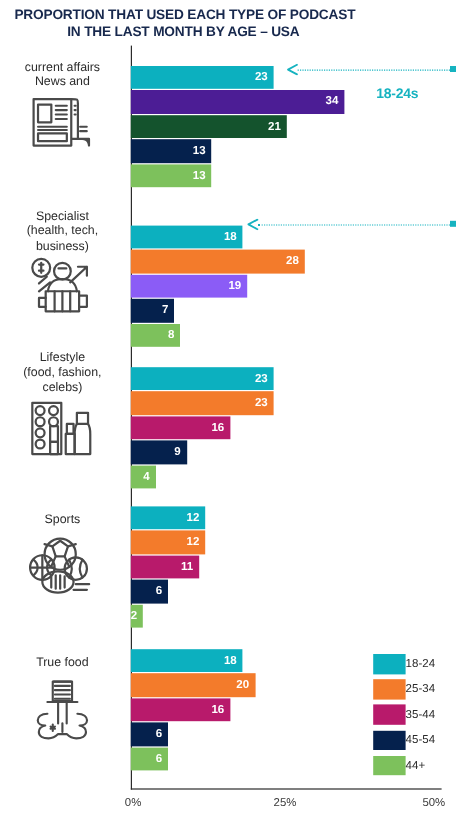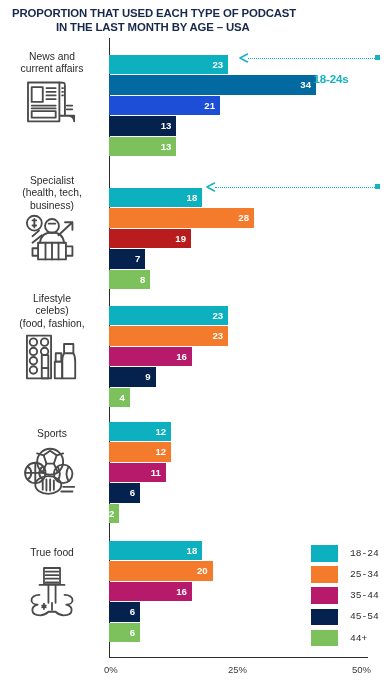--- a/index.html
+++ b/index.html
@@ -76,21 +76,21 @@
   .anno-box{
     position:absolute;width:96px;text-align:center;color:#16b3c0;
   }
   .anno-head{font-size:11.6px;font-weight:bold;letter-spacing:-0.2px;margin-bottom:2px;}
   .anno-body{font-size:9.8px;line-height:11.6px;}
 
   
   .legend{position:absolute;left:311px;top:545px;}
   .legend-row{display:flex;align-items:center;height:16.6px;margin-bottom:4.6px;}
   .legend-swatch{width:27px;height:16.6px;flex:0 0 auto;}
-  .legend-text{margin-left:12px;font-size:9.6px;color:#2b2b2b;white-space:nowrap;font-family:Liberation Mono, monospace;}
+  .legend-text{margin-left:0;font-size:9.6px;color:#2b2b2b;white-space:nowrap;}
 
   svg{display:block;}
 </style>
 </head>
 <body>
 
 <div class="chart-root">
 
   <div class="title">
     <span>PROPORTION THAT USED EACH TYPE OF PODCAST</span><br>
@@ -99,22 +99,22 @@
 
   <div class="axis-vline"></div>
   <div class="axis-hline"></div>
   <div class="tick-label tick-0">0%</div>
   <div class="tick-label tick-25">25%</div>
   <div class="tick-label tick-50">50%</div>
 
   <div id="groups-host">
       <div class="group" style="top: 55px;">
         <div class="cat-label" style="top: -4px;">
+          <div>current affairs</div>
           <div>News and</div>
-          <div>current affairs</div>
         </div>
         <div class="cat-icon" style="top: 22px;">
           <svg viewBox="0 0 60 52" width="56" height="48">
     <g fill="none" stroke="#4a4a4a" stroke-width="2" stroke-linejoin="round">
       <path d="M4 6 h34 v42 h-34 z"></path>
       <path d="M38 6 c6 0 6 0 6 4 v32 h10 v6 c0 0 0 -6 -6 -6 h-10"></path>
       <rect x="8" y="11" width="12" height="16"></rect>
       <rect x="8" y="37" width="26" height="7"></rect>
     </g>
     <g stroke="#4a4a4a" stroke-width="1.9" stroke-linecap="round">
@@ -124,26 +124,26 @@
     </g>
   </svg>
         </div>
         <div class="bars">
           <div class="bar-row">
             <div class="bar" style="width: 119.14px; background: rgb(12, 176, 191);">
               <span class="bar-val">23</span>
             </div>
           </div>
           <div class="bar-row">
-            <div class="bar" style="width: 207px; background: #0369a1;">
+            <div class="bar" style="width: 178px; background: #4c1d95;">
               <span class="bar-val">34</span>
             </div>
           </div>
           <div class="bar-row">
-            <div class="bar" style="width: 111px; background: #1d4ed8;">
+            <div class="bar" style="width: 130px; background: #14532d;">
               <span class="bar-val">21</span>
             </div>
           </div>
           <div class="bar-row">
             <div class="bar" style="width: 67.34px; background: rgb(5, 33, 77);">
               <span class="bar-val">13</span>
             </div>
           </div>
           <div class="bar-row">
             <div class="bar" style="width: 67.34px; background: rgb(125, 193, 92);">
@@ -180,41 +180,41 @@
             <div class="bar" style="width: 93.24px; background: rgb(12, 176, 191);">
               <span class="bar-val">18</span>
             </div>
           </div>
           <div class="bar-row">
             <div class="bar" style="width: 145.04px; background: rgb(243, 123, 43);">
               <span class="bar-val">28</span>
             </div>
           </div>
           <div class="bar-row">
-            <div class="bar" style="width: 82px; background: #b91c1c;">
+            <div class="bar" style="width: 97px; background: #8b5cf6;">
               <span class="bar-val">19</span>
             </div>
           </div>
           <div class="bar-row">
             <div class="bar" style="width: 36.26px; background: rgb(5, 33, 77);">
               <span class="bar-val">7</span>
             </div>
           </div>
           <div class="bar-row">
             <div class="bar" style="width: 41.44px; background: rgb(125, 193, 92);">
               <span class="bar-val">8</span>
             </div>
           </div>
         </div>
       </div>
       <div class="group" style="top: 306px;">
         <div class="cat-label" style="top: -13px;">
           <div>Lifestyle</div>
+          <div>(food, fashion,</div>
           <div>celebs)</div>
-          <div>(food, fashion,</div>
         </div>
         <div class="cat-icon" style="top: 25px;">
           <svg viewBox="0 0 60 56" width="56" height="52">
     <g fill="none" stroke="#4a4a4a" stroke-width="2" stroke-linejoin="round">
       <rect x="3" y="5" width="26" height="46"></rect>
       <circle cx="10" cy="12" r="4"></circle>
               <circle cx="22" cy="12" r="4"></circle>
       <circle cx="10" cy="22" r="4"></circle>
               <circle cx="22" cy="22" r="4"></circle>
       <circle cx="10" cy="32" r="4"></circle>

